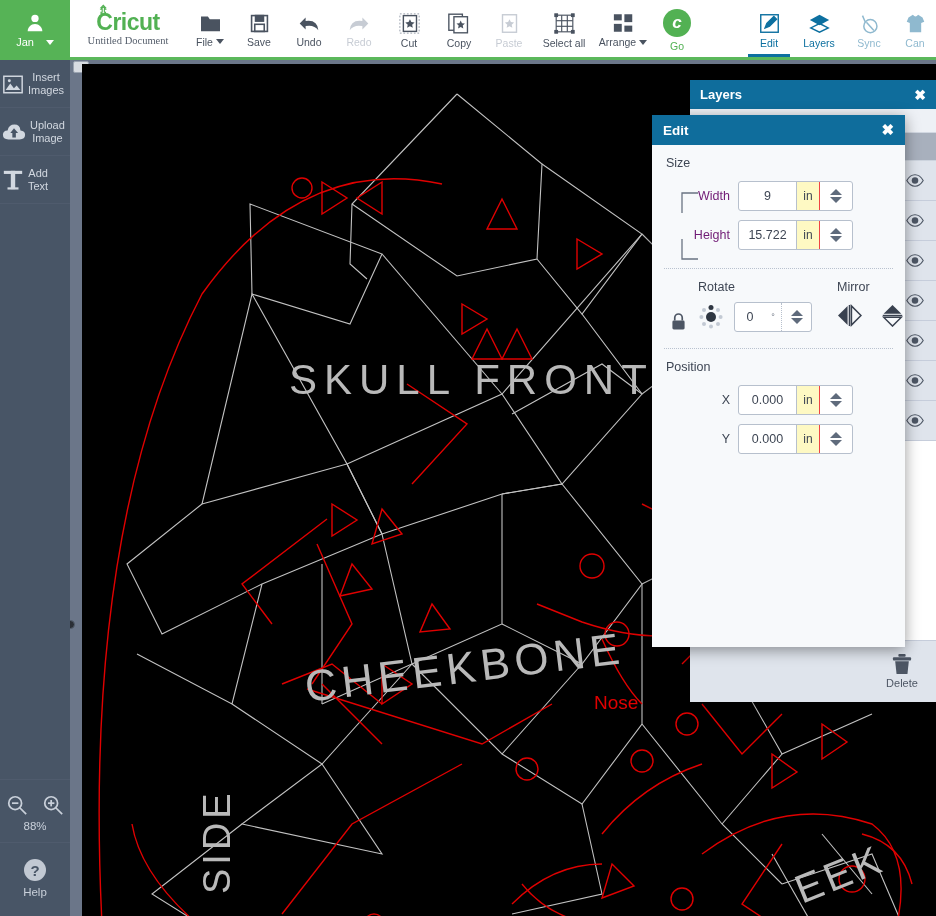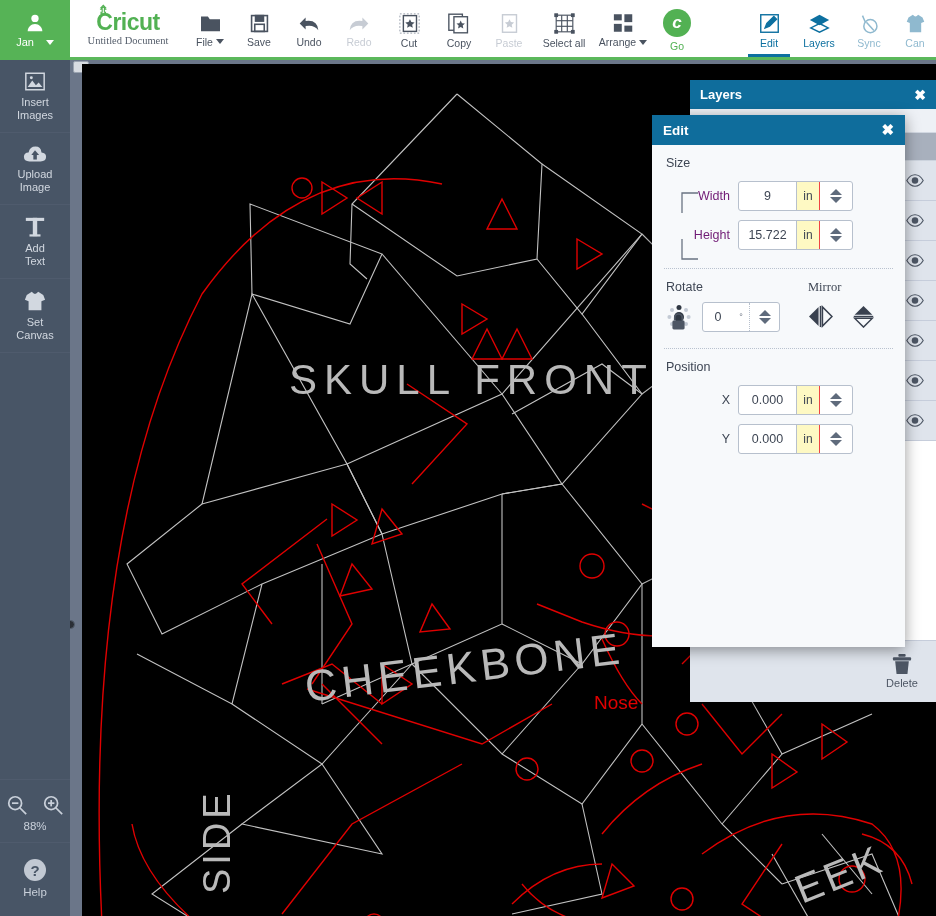--- a/index.html
+++ b/index.html
@@ -60,21 +60,21 @@
   .rbtn.dim{color:#8fb9cf;}
   #rb-can{width:42px; overflow:hidden;}
 
   
   #leftrail {
     position:absolute; left:0; top:60px; width:70px; bottom:0;
     background:#485566;
     display:flex; flex-direction:column;
   }
   .lr {
-    padding:11px 2px 10px; display:flex; flex-direction:column;
+    padding:11px 2px 10px; display:flex; flex-direction:row;
     align-items:center; gap:4px; cursor:pointer; color:#d2d8e0;
     border-bottom:1px solid #55627380;
   }
   .lr .lbl{font-size:11px; line-height:13px; text-align:center;}
   #lr-spacer{flex:1; border-bottom:1px solid #55627380;}
   #zoomrow{display:flex;gap:14px;justify-content:center;padding-top:14px;color:#c9d0da;}
   #zoomwrap{border-bottom:1px solid #55627380;padding-bottom:10px;}
   #zoompct{text-align:center;font-size:11.5px;color:#c9d0da;margin-top:4px;}
   #helpbtn{padding:16px 2px 18px;display:flex;flex-direction:column;align-items:center;gap:5px;cursor:pointer;color:#c9d0da;}
   .qcircle{width:22px;height:22px;border-radius:50%;background:#c2c9d3;color:#485566;display:flex;align-items:center;justify-content:center;font-size:15px;font-weight:bold;}
@@ -123,21 +123,21 @@
   .dimLbl{font-size:12.5px;color:#701a75;width:86px;text-align:right;padding-right:8px;}
   .stepper{display:flex;height:30px;border:1px solid #b7c0cd;border-radius:3px;background:#fff;overflow:hidden;}
   .stepper .val{width:57px;display:flex;align-items:center;justify-content:center;font-size:12.5px;color:#3e4654;cursor:text;}
   .stepper .unit{width:24px;background:#fef9c3;border-left:1px solid #b7c0cd;border-right:1px solid #ef4444;display:flex;align-items:center;justify-content:center;font-size:12px;color:#3e4654;}
   .stepper .arrows{width:32px;display:flex;flex-direction:column;align-items:center;justify-content:center;gap:2px;cursor:pointer;color:#5f6b7c;}
   .ar-up{width:0;height:0;border-left:6px solid transparent;border-right:6px solid transparent;border-bottom:6px solid currentColor;}
   .ar-dn{width:0;height:0;border-left:6px solid transparent;border-right:6px solid transparent;border-top:6px solid currentColor;}
   .bracket{position:absolute;left:24px;}
   .lockIcon{position:absolute;left:19px;top:204px;color:#4d5664;cursor:pointer;}
   .divider{border-top:1px dotted #b9c2cf;margin:8px 12px 0;}
-  #rotMirRow{display:flex;padding:0 0 0 14px;}
+  #rotMirRow{display:flex;padding:0 0 0 14px;margin-left:32px;}
   .rotLbl{font-size:12.5px;color:#3e4654;}
   #rotCtrl{display:flex;align-items:center;gap:10px;margin-top:8px;}
   .rotStepper{display:flex;height:30px;border:1px solid #b7c0cd;border-radius:3px;background:#fff;overflow:hidden;width:78px;}
   .rotStepper .val{width:30px;display:flex;align-items:center;justify-content:center;font-size:12.5px;color:#3e4654;}
   .rotStepper .deg{width:16px;display:flex;align-items:center;justify-content:center;font-size:9px;color:#6a7382;}
   .rotStepper .arrows{flex:1;display:flex;flex-direction:column;align-items:center;justify-content:center;gap:2px;border-left:1px dotted #b7c0cd;cursor:pointer;color:#5f6b7c;}
   #mirrorCtrl{display:flex;gap:18px;margin-top:10px;color:#39414f;}
   .mbtn{cursor:pointer;}
   .posRow{display:flex;align-items:center;height:34px;margin:5px 0;}
   .posLbl{font-size:12.5px;color:#3e4654;width:86px;text-align:right;padding-right:8px;}
@@ -323,29 +323,20 @@
         <rect x="2" y="2" width="20" height="3.4"></rect>
           <rect x="9.6" y="2" width="4.8" height="20"></rect>
         <rect x="6" y="20" width="12" height="2.4"></rect>
       </svg>
       <span class="lbl">
         <span>Add</span><br>
         <span>Text</span>
       </span>
     </div>
 
-    <div class="lr">
-      <svg width="24" height="22" viewBox="0 0 24 24" fill="#d2d8e0">
-        <path d="M8.5 2 L3 5.5 L1 10.5 L5 12.2 L5 22 L19 22 L19 12.2 L23 10.5 L21 5.5 L15.5 2 Q12 6.5 8.5 2Z"></path>
-      </svg>
-      <span class="lbl">
-        <span>Set</span><br>
-        <span>Canvas</span>
-      </span>
-    </div>
 
     <div id="lr-spacer"></div>
 
     <div id="zoomwrap">
       <div id="zoomrow">
         <svg width="22" height="22" viewBox="0 0 24 24" fill="none" stroke="#c9d0da" stroke-width="1.9">
           <circle cx="10" cy="10" r="7"></circle>
             <line x1="15" y1="15" x2="22" y2="22"></line>
             <line x1="6.5" y1="10" x2="13.5" y2="10"></line>
         </svg>
@@ -595,21 +586,21 @@
             <span class="val">0</span>
             <span class="deg">°</span>
             <span class="arrows">
               <i class="ar-up"></i>
               <i class="ar-dn"></i>
             </span>
           </div>
         </div>
       </div>
       <div>
-        <div class="rotLbl" style="padding-top:11px;font-family:Liberation Serif, serif;">Mirror</div>
+        <div class="rotLbl" style="padding-top:11px;">Mirror</div>
         <div id="mirrorCtrl">
           <svg class="mbtn" width="25" height="23" viewBox="0 0 26 24">
             <path d="M11 2 L11 22 L1 12 Z" fill="#39414f"></path>
             <path d="M15 2 L15 22 L25 12 Z" fill="none" stroke="#39414f" stroke-width="1.6"></path>
             <line x1="13" y1="1" x2="13" y2="23" stroke="#39414f" stroke-width="1.6"></line>
           </svg>
           <svg class="mbtn" width="25" height="23" viewBox="0 0 24 26">
             <path d="M2 11 L22 11 L12 1 Z" fill="#39414f"></path>
             <path d="M2 15 L22 15 L12 25 Z" fill="none" stroke="#39414f" stroke-width="1.6"></path>
             <line x1="1" y1="13" x2="23" y2="13" stroke="#39414f" stroke-width="1.6"></line>

